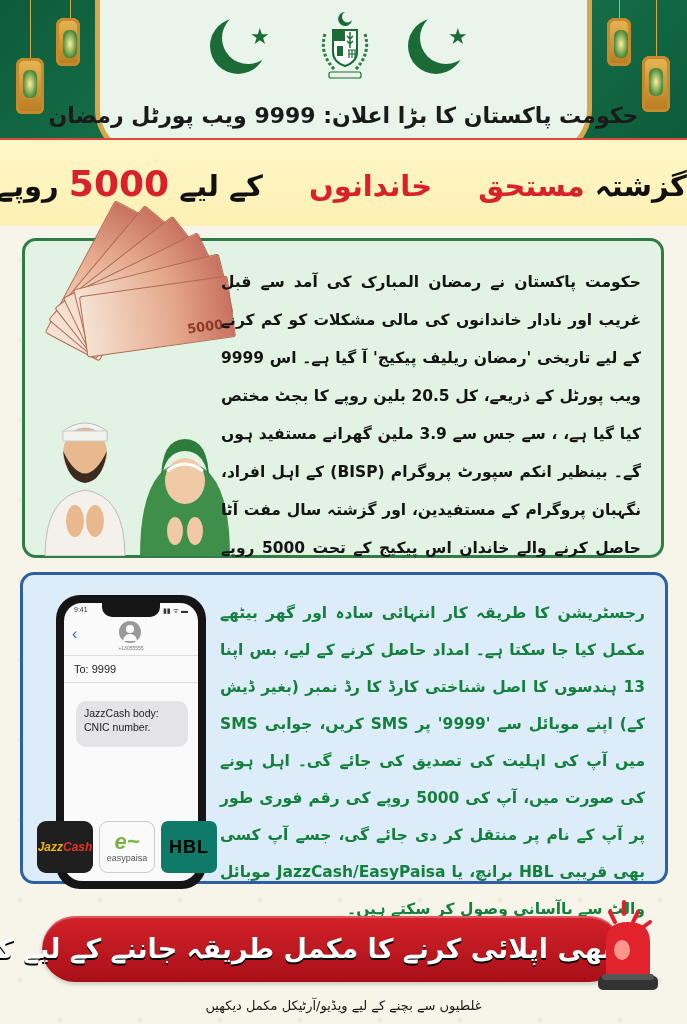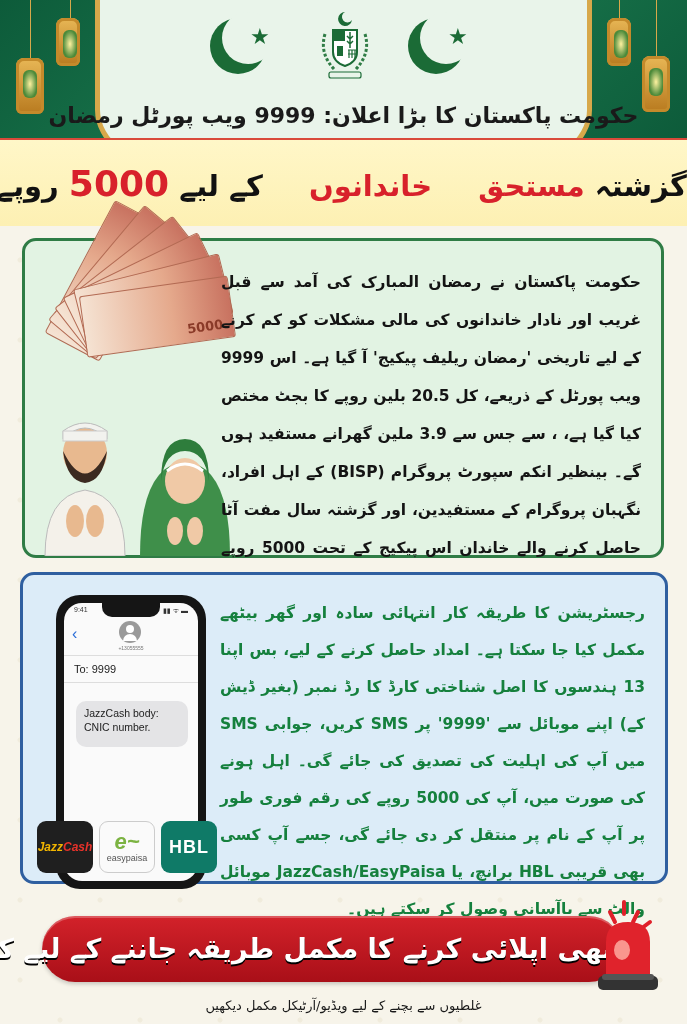--- a/index.html
+++ b/index.html
@@ -152,21 +152,21 @@
   .pay-logos { position: absolute; left: 14px; top: 246px; width: 190px; height: 54px; }
   .logo {
     position: absolute; top: 0; width: 56px; height: 52px; border-radius: 9px;
     display: flex; align-items: center; justify-content: center; text-align: center;
     font-family: "Liberation Sans", sans-serif; font-weight: bold;
   }
   .logo-jazz { left: 0; background: #1f1f1f; color: #f2b500; font-size: 12px; font-style: italic; }
   .logo-jazz span.c { color: #e8322a; }
   .logo-easy { left: 62px; background: #fafafa; border: 1px solid #ccc; color: #555; font-size: 9px; flex-direction: column; font-weight: normal; }
   .logo-easy .e { color: #7cb342; font-size: 22px; font-weight: bold; line-height: 22px; font-style: italic; }
-  .logo-hbl { left: 124px; background: #0f7a67; color: #ffffff; font-size: 18px; letter-spacing: 1px; }
+  .logo-hbl { left: 124px; background: #0f7a67; color: #000000; font-size: 18px; letter-spacing: 1px; border-radius: 7px; }
 
   
   .cta {
     position: absolute; left: 42px; top: 916px; width: 580px; height: 66px;
     background: linear-gradient(#d3222a, #a90f18);
     border-radius: 34px;
     box-shadow: inset 0 2px 0 rgba(255,255,255,0.25), 0 2px 4px rgba(0,0,0,0.2);
     text-align: center; color: #fff; font-size: 27px; font-weight: bold;
     line-height: 66px; white-space: nowrap;
     text-shadow: 0 2px 0 #000;

